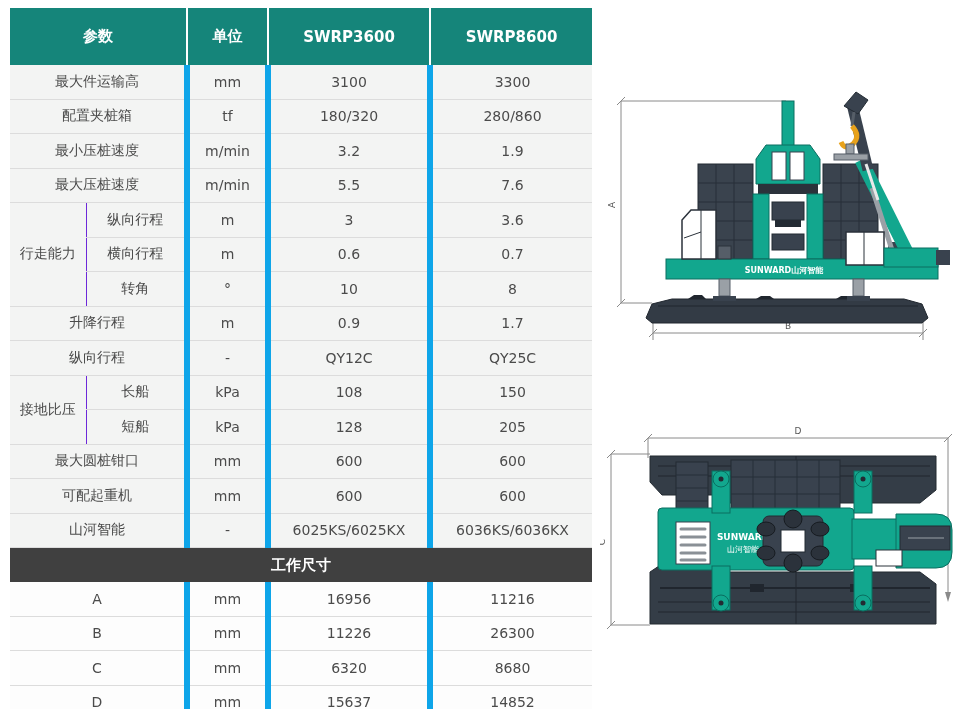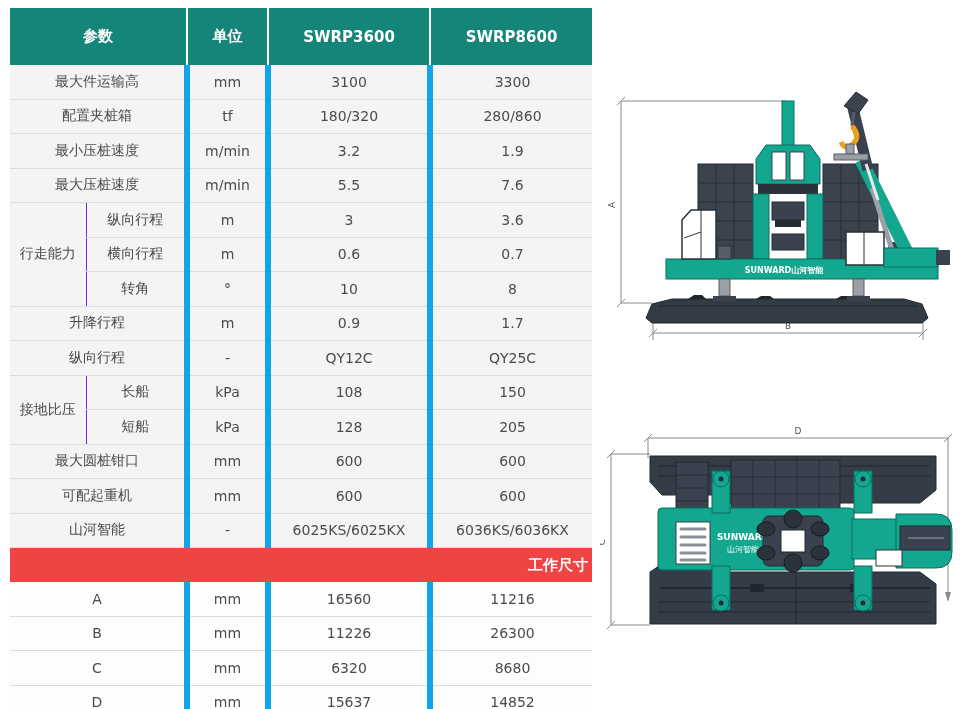--- a/index.html
+++ b/index.html
@@ -11,22 +11,22 @@
   table.spec th{
     background:#15857a;color:#fff;font-weight:bold;font-size:15px;
     height:33px;padding:12px;border-left:2px solid #fff;}
   table.spec th:first-child{border-left:none;}
   table.spec td{
     height:33.5px;padding:0 4px;text-align:center;font-size:14px;
     background:#f3f4f3;border-bottom:1px solid #dcdcdc;overflow:hidden;white-space:nowrap;}
   table.spec td.unit, table.spec td.val{border-left:6px solid #0ea5e9;}
   table.spec td.sub{border-left:1px solid #6d28d9;}
   table.spec td.banner{
-    background:#ef4444;color:#fff;font-weight:bold;font-size:15px;
-    height:34px;border-bottom:none;text-align:right;}
+    background:#404040;color:#fff;font-weight:bold;font-size:15px;
+    height:34px;border-bottom:none;}
   table.spec tr.dim td{background:#fdfdfd;}
   
   .drawing{position:absolute;}
   #side-view{left:606px;top:60px;}
   #top-view{left:600px;top:416px;}
   svg text{font-family:"DejaVu Sans","Liberation Sans",sans-serif;}
   .dimtxt{fill:#555;font-size:9px;}
 </style>
 </head>
 <body>
@@ -136,21 +136,21 @@
             <td class="unit">-</td>
             <td class="val">6025KS/6025KX</td>
             <td class="val">6036KS/6036KX</td>
           </tr>
           <tr>
             <td class="banner" colspan="5">工作尺寸</td>
           </tr>
           <tr class="dim">
             <td class="param" colspan="2">A</td>
             <td class="unit">mm</td>
-            <td class="val">16560</td>
+            <td class="val">16956</td>
             <td class="val">11216</td>
           </tr>
           <tr class="dim">
             <td class="param" colspan="2">B</td>
             <td class="unit">mm</td>
             <td class="val">11226</td>
             <td class="val">26300</td>
           </tr>
           <tr class="dim">
             <td class="param" colspan="2">C</td>

